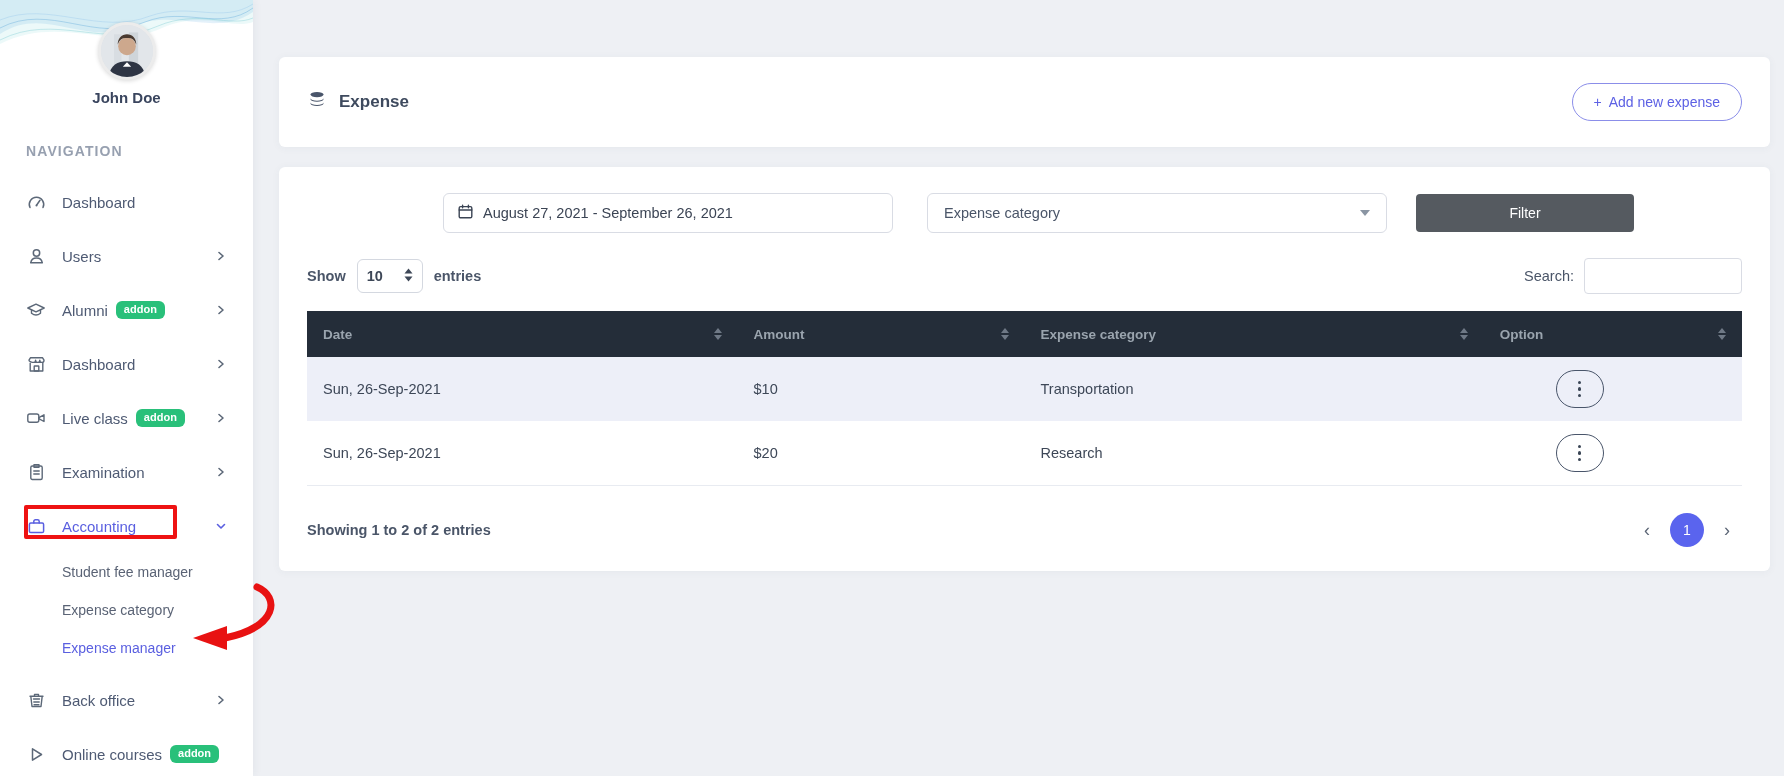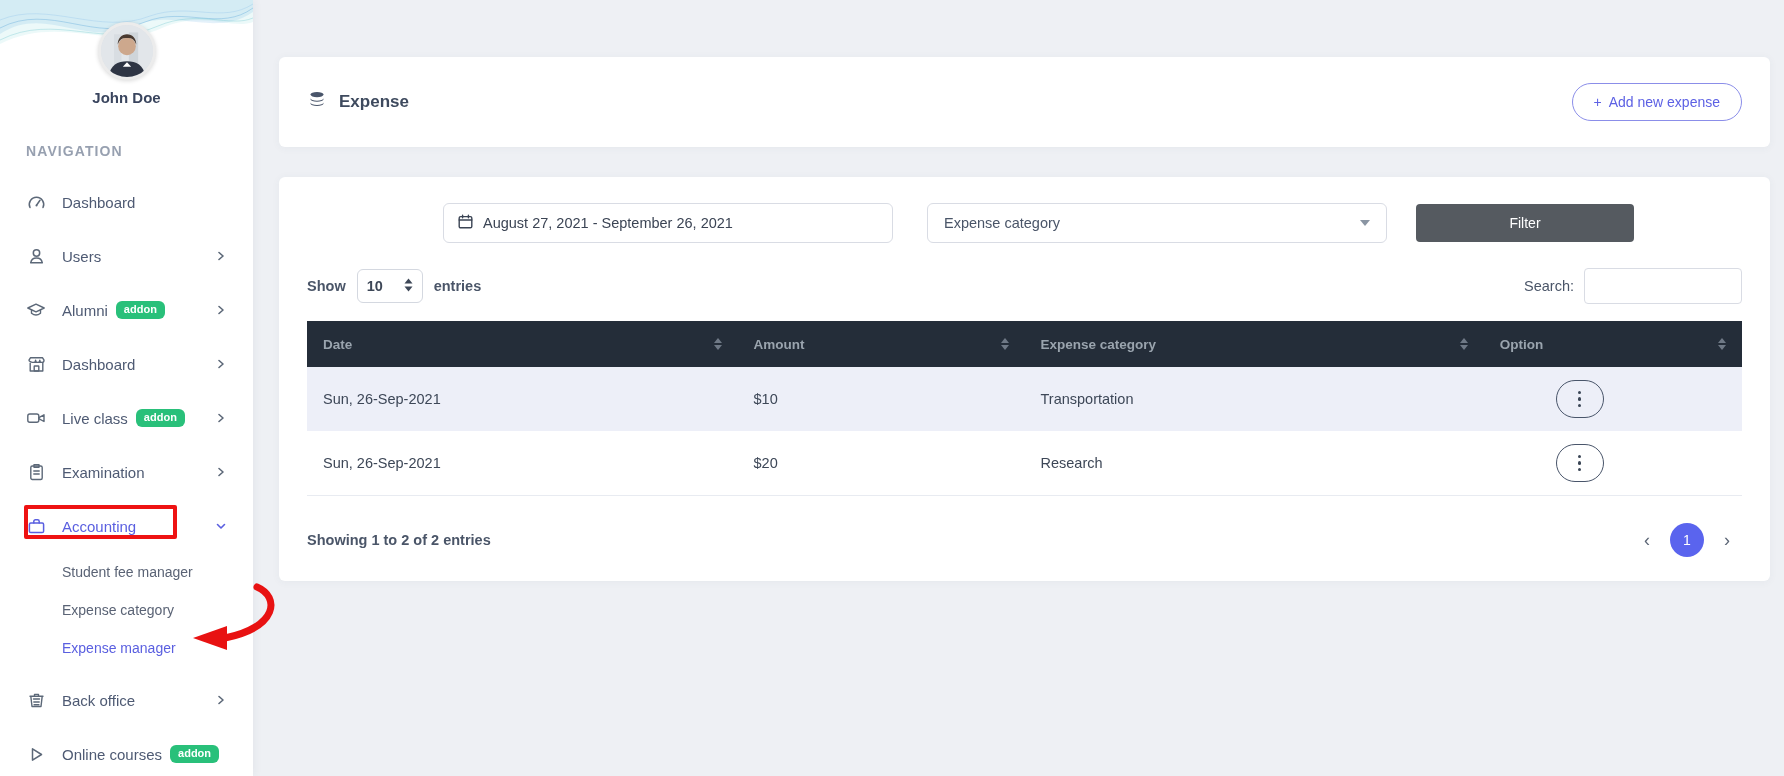--- a/index.html
+++ b/index.html
@@ -59,21 +59,21 @@
   .card { background:#fff; border-radius:6px; box-shadow:0 1px 8px rgba(60,70,90,.05); }
   .header-card { height:90px; display:flex; align-items:center; justify-content:space-between; padding:0 28px;margin-top:48px; }
   .title-wrap { display:flex; align-items:center; gap:12px; }
   .page-title { font-size:17px; font-weight:700; color:#3e4a5e; }
   .add-btn {
     border:1px solid #8b8ee9; background:#fff; color:#5d61e4;
     font-size:14px; border-radius:21px; padding:10px 21px; cursor:pointer;
     display:flex; align-items:center; gap:7px; font-family:inherit;
   }
 
-  .content-card { margin-top:30px; padding:26px 28px 24px; }
+  .content-card { margin-top:20px; padding:26px 28px 24px; }
   .filter-row { display:flex; align-items:center; }
   .date-input {
     margin-left:136px; width:450px; height:40px; border:1px solid #d9dce4;
     border-radius:6px; display:flex; align-items:center; padding:0 14px; gap:10px;
     font-size:14.5px; color:#3b4454; cursor:pointer; background:#fff;
   }
   .category-select {
     margin-left:34px; width:460px; height:40px; border:1px solid #d9dce4;
     border-radius:6px; display:flex; align-items:center; justify-content:space-between;
     padding:0 16px; font-size:14.5px; color:#4a5568; cursor:pointer; background:#fff;

